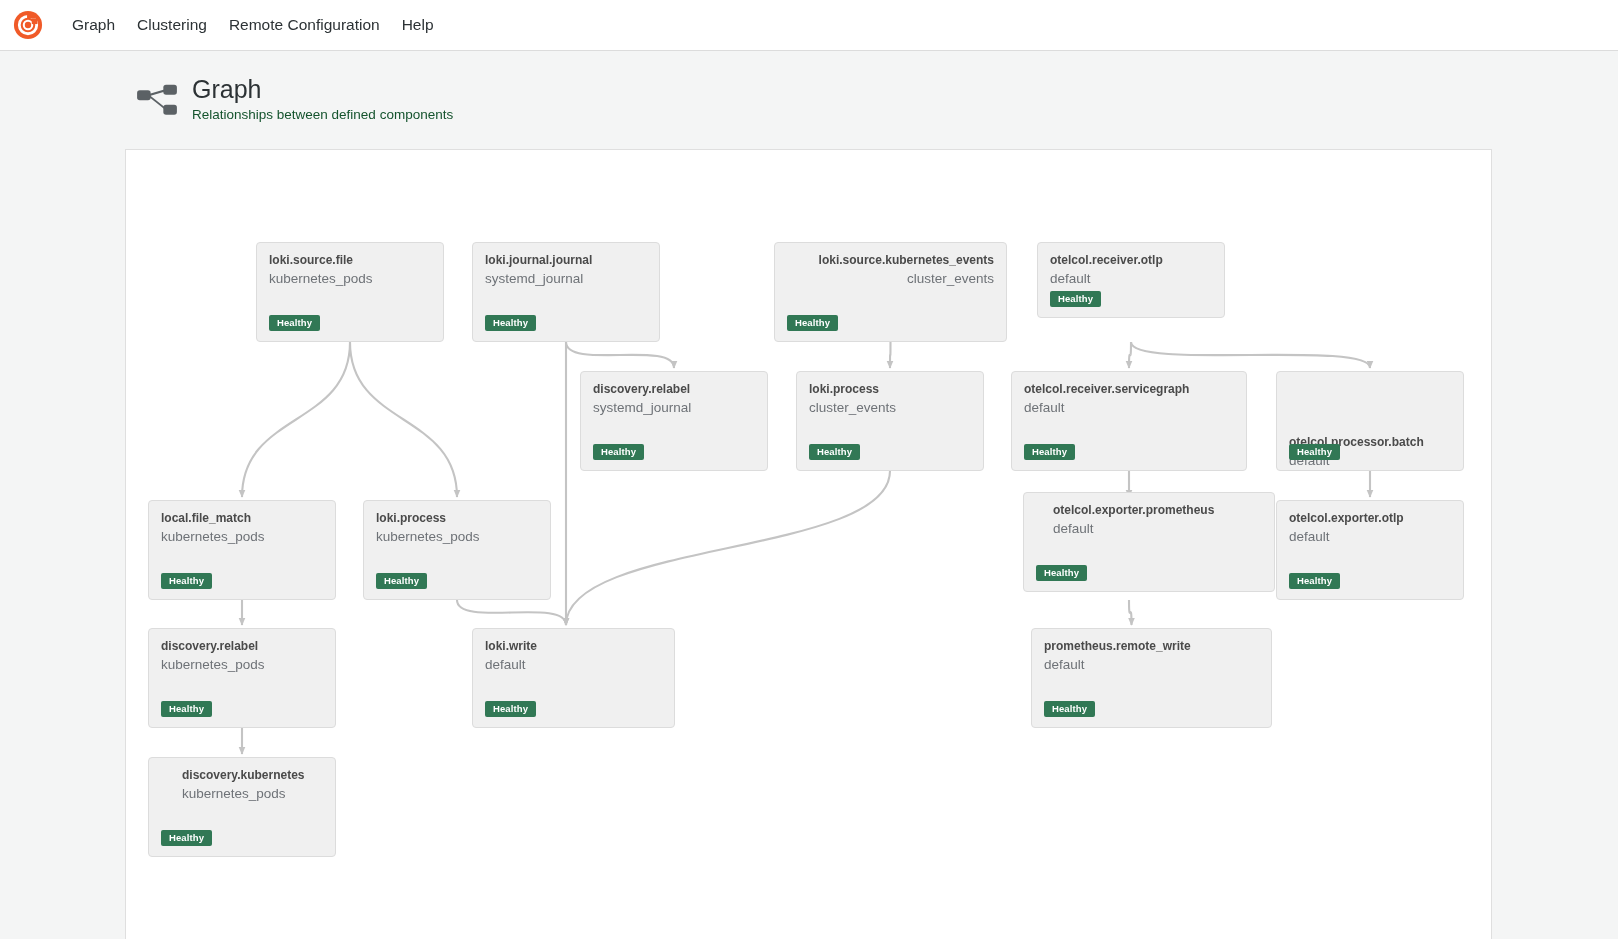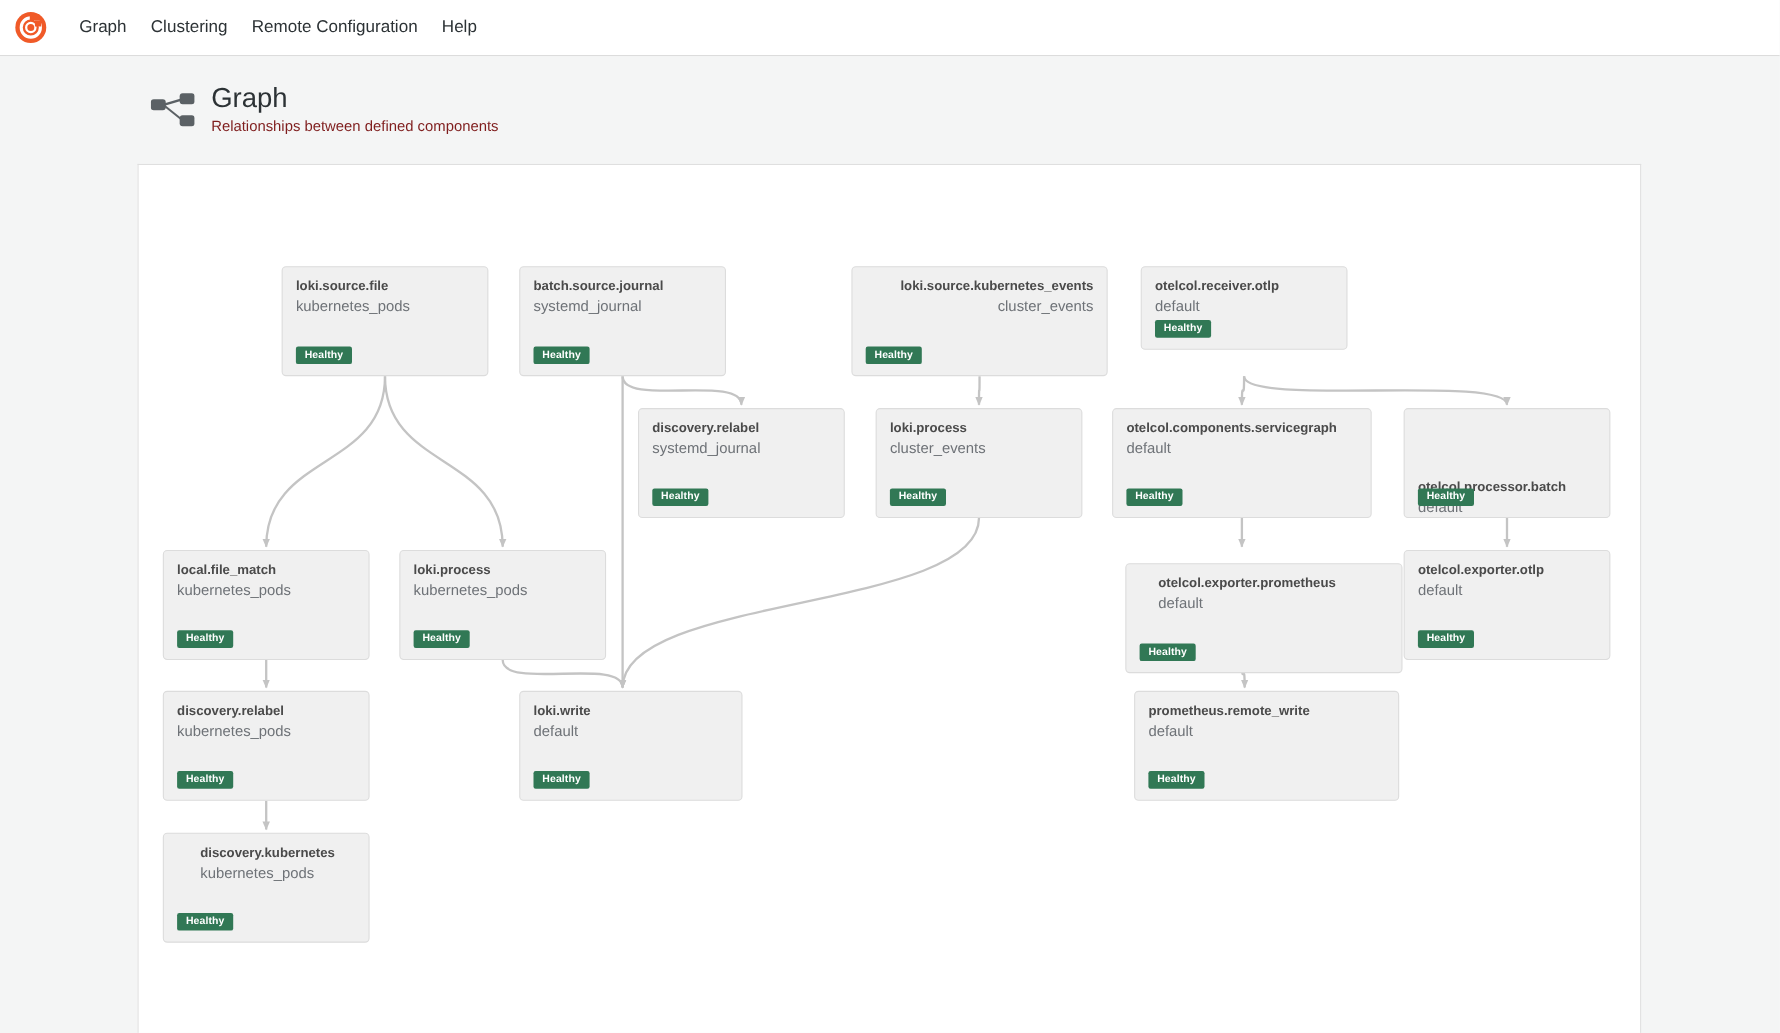--- a/index.html
+++ b/index.html
@@ -53,21 +53,21 @@
   .header-text { display: flex; flex-direction: column; }
   .page-title {
     font-size: 25px;
     font-weight: 400;
     color: #2c3235;
     margin: 0 0 3px 0;
     line-height: 1.15;
   }
   .page-subtitle {
     font-size: 13.5px;
-    color: #7f1d1d;
+    color: #14532d;
     margin: 0;
     line-height: 1.2;
   }
 
   
   .canvas-wrap {
     position: relative;
     margin: 6px 0 0 125px;
     width: 1367px;
     height: 790px;
@@ -180,21 +180,21 @@
         <path d="M116,578 C116,606 116,576 116,604"></path>
       </g>
   </svg>
   <div id="nodes-layer">
       <div class="node" style="left: 130px; top: 92px; width: 188px; height: 100px;">
         <div class="node-title">loki.source.file</div>
         <div class="node-sub">kubernetes_pods</div>
         <div class="node-badge">Healthy</div>
       </div>
       <div class="node" style="left: 346px; top: 92px; width: 188px; height: 100px;">
-        <div class="node-title">batch.source.journal</div>
+        <div class="node-title">loki.journal.journal</div>
         <div class="node-sub">systemd_journal</div>
         <div class="node-badge">Healthy</div>
       </div>
       <div class="node" style="left: 648px; top: 92px; width: 233px; height: 100px; align-items: flex-end;">
         <div class="node-title">loki.source.kubernetes_events</div>
         <div class="node-sub">cluster_events</div>
         <div class="node-badge">Healthy</div>
       </div>
       <div class="node" style="left: 911px; top: 92px; width: 188px; height: 76px;">
         <div class="node-title">otelcol.receiver.otlp</div>
@@ -205,40 +205,40 @@
         <div class="node-title">discovery.relabel</div>
         <div class="node-sub">systemd_journal</div>
         <div class="node-badge">Healthy</div>
       </div>
       <div class="node" style="left: 670px; top: 221px; width: 188px; height: 100px;">
         <div class="node-title">loki.process</div>
         <div class="node-sub">cluster_events</div>
         <div class="node-badge">Healthy</div>
       </div>
       <div class="node" style="left: 885px; top: 221px; width: 236px; height: 100px;">
-        <div class="node-title">otelcol.components.servicegraph</div>
+        <div class="node-title">otelcol.receiver.servicegraph</div>
         <div class="node-sub">default</div>
         <div class="node-badge">Healthy</div>
       </div>
       <div class="node" style="left: 1150px; top: 221px; width: 188px; height: 100px; justify-content: flex-end;">
         <div class="node-title">otelcol.processor.batch</div>
         <div class="node-sub">default</div>
         <div class="node-badge">Healthy</div>
       </div>
       <div class="node" style="left: 22px; top: 350px; width: 188px; height: 100px;">
         <div class="node-title">local.file_match</div>
         <div class="node-sub">kubernetes_pods</div>
         <div class="node-badge">Healthy</div>
       </div>
       <div class="node" style="left: 237px; top: 350px; width: 188px; height: 100px;">
         <div class="node-title">loki.process</div>
         <div class="node-sub">kubernetes_pods</div>
         <div class="node-badge">Healthy</div>
       </div>
-      <div class="node" style="left: 897px; top: 362px; width: 252px; height: 100px; padding-left: 29px;">
+      <div class="node" style="left: 897px; top: 342px; width: 252px; height: 100px; padding-left: 29px;">
         <div class="node-title">otelcol.exporter.prometheus</div>
         <div class="node-sub">default</div>
         <div class="node-badge">Healthy</div>
       </div>
       <div class="node" style="left: 1150px; top: 350px; width: 188px; height: 100px;">
         <div class="node-title">otelcol.exporter.otlp</div>
         <div class="node-sub">default</div>
         <div class="node-badge">Healthy</div>
       </div>
       <div class="node" style="left: 22px; top: 478px; width: 188px; height: 100px;">

